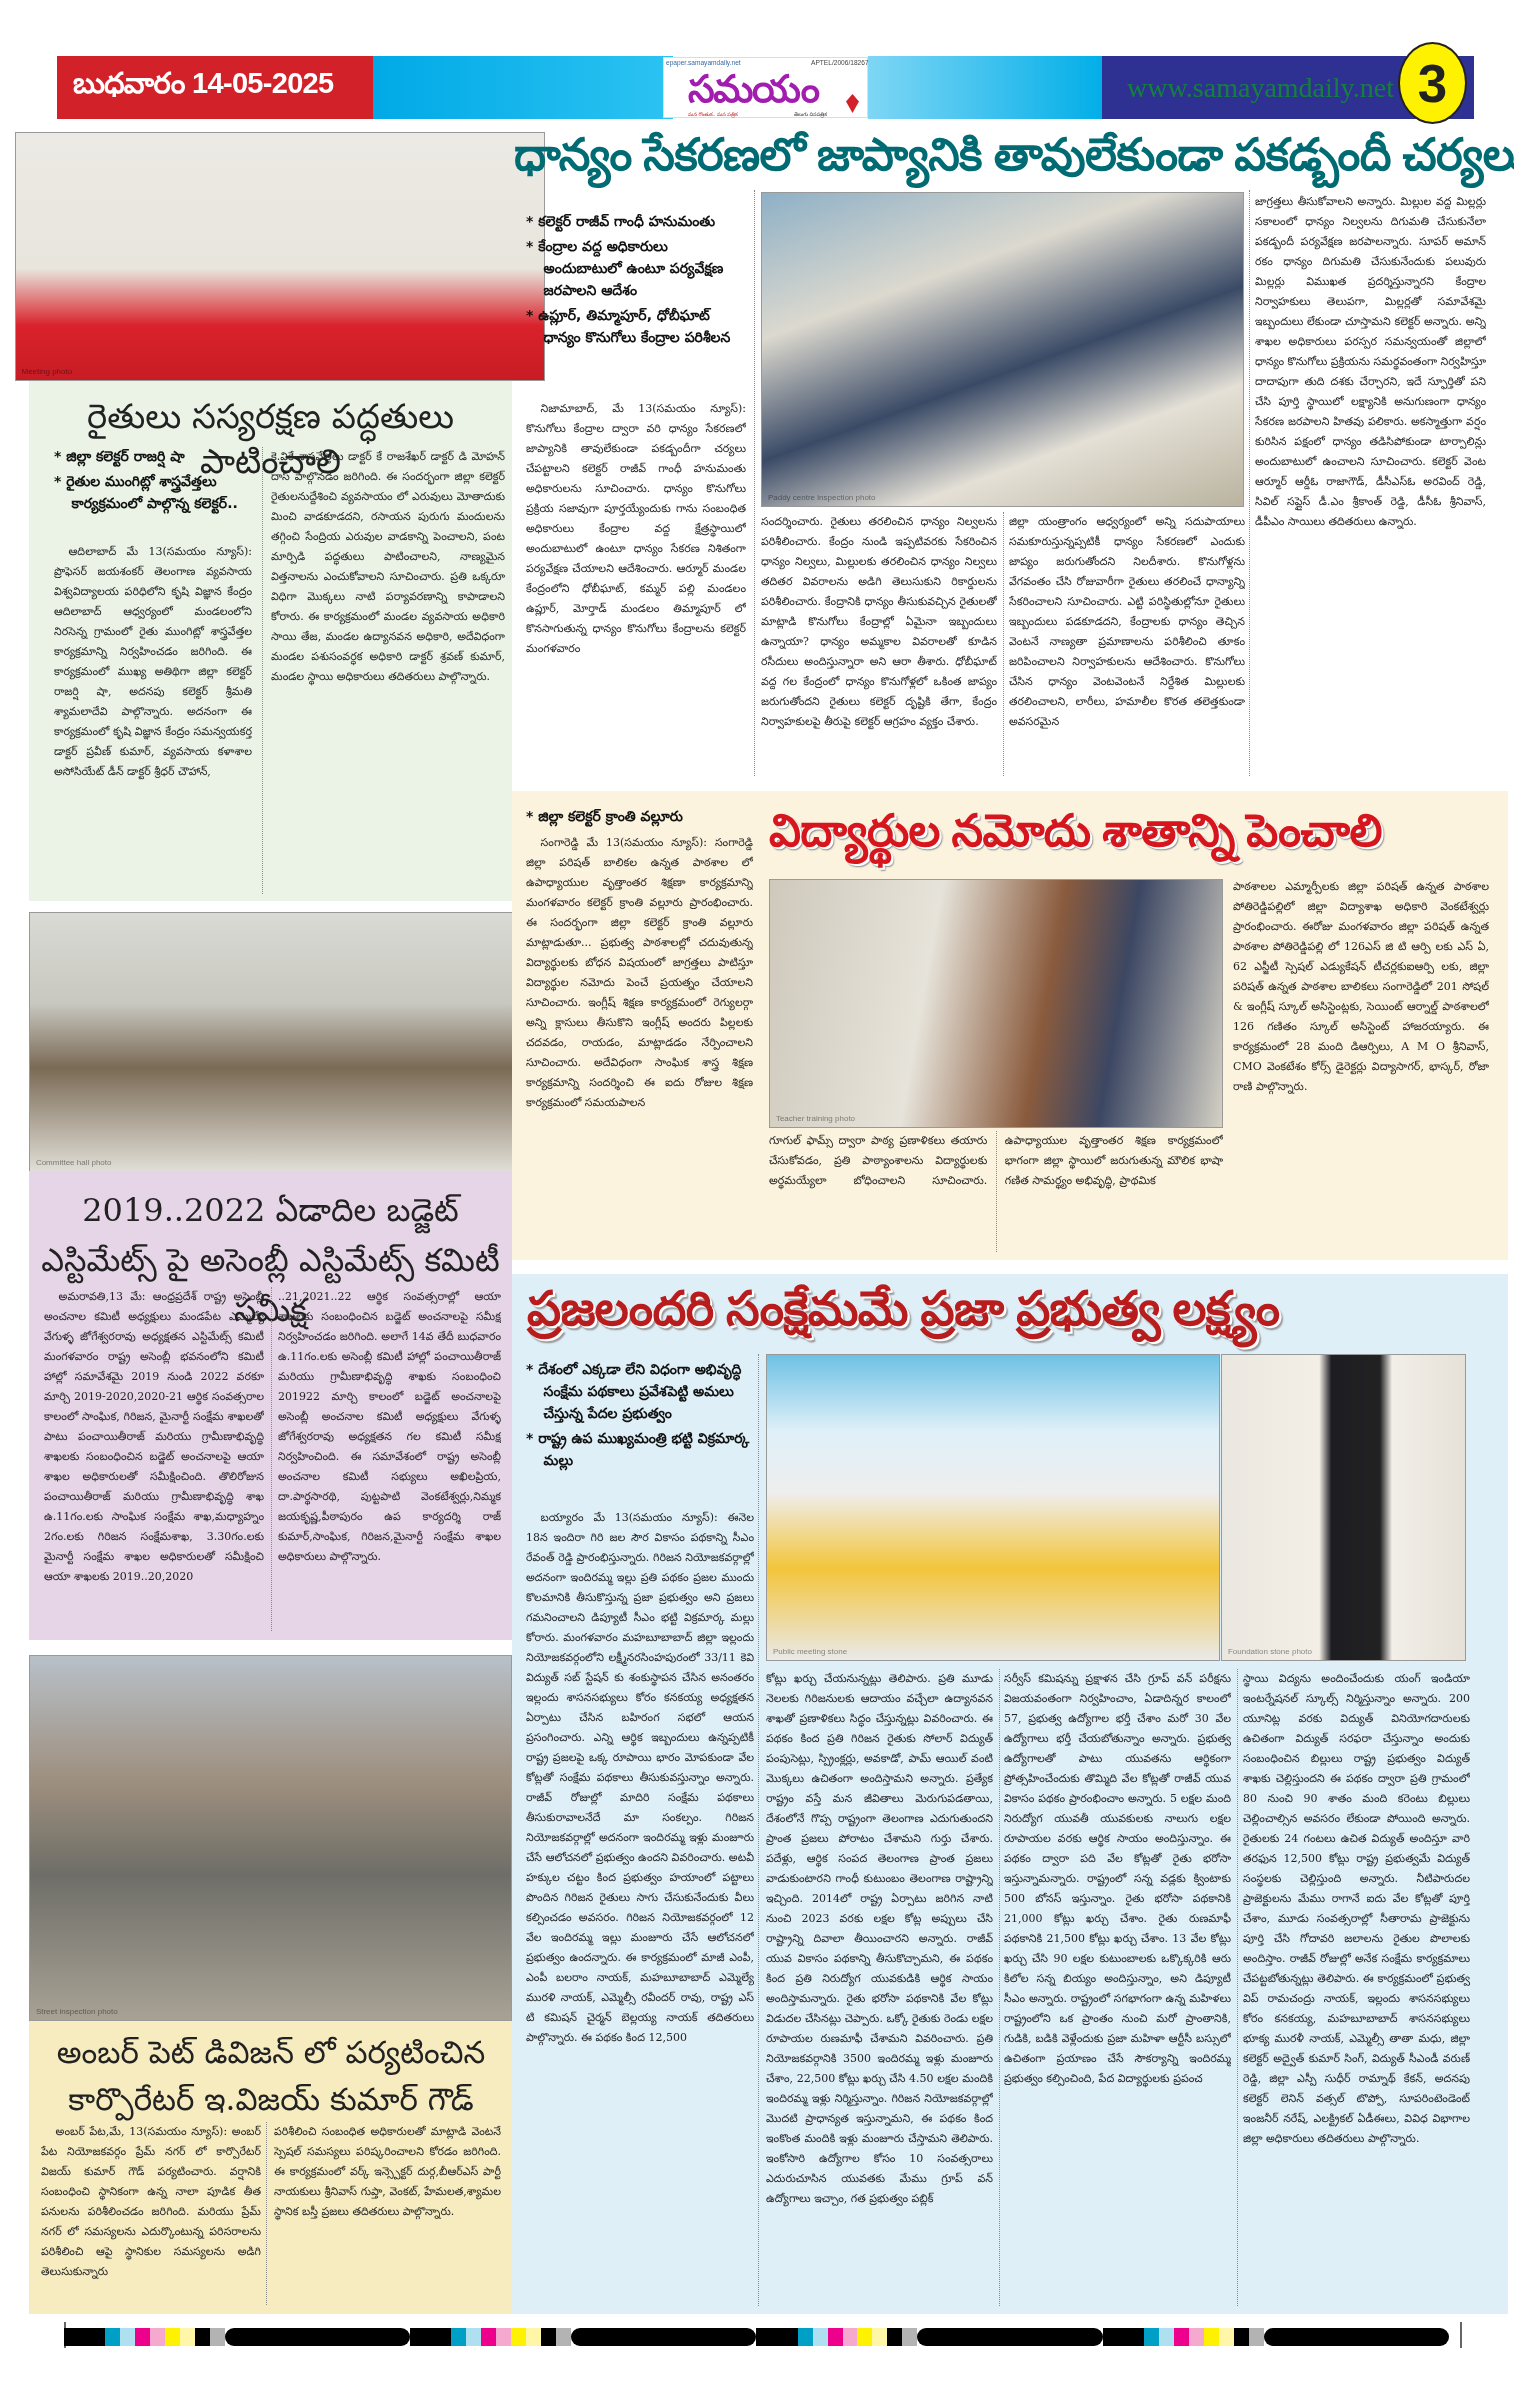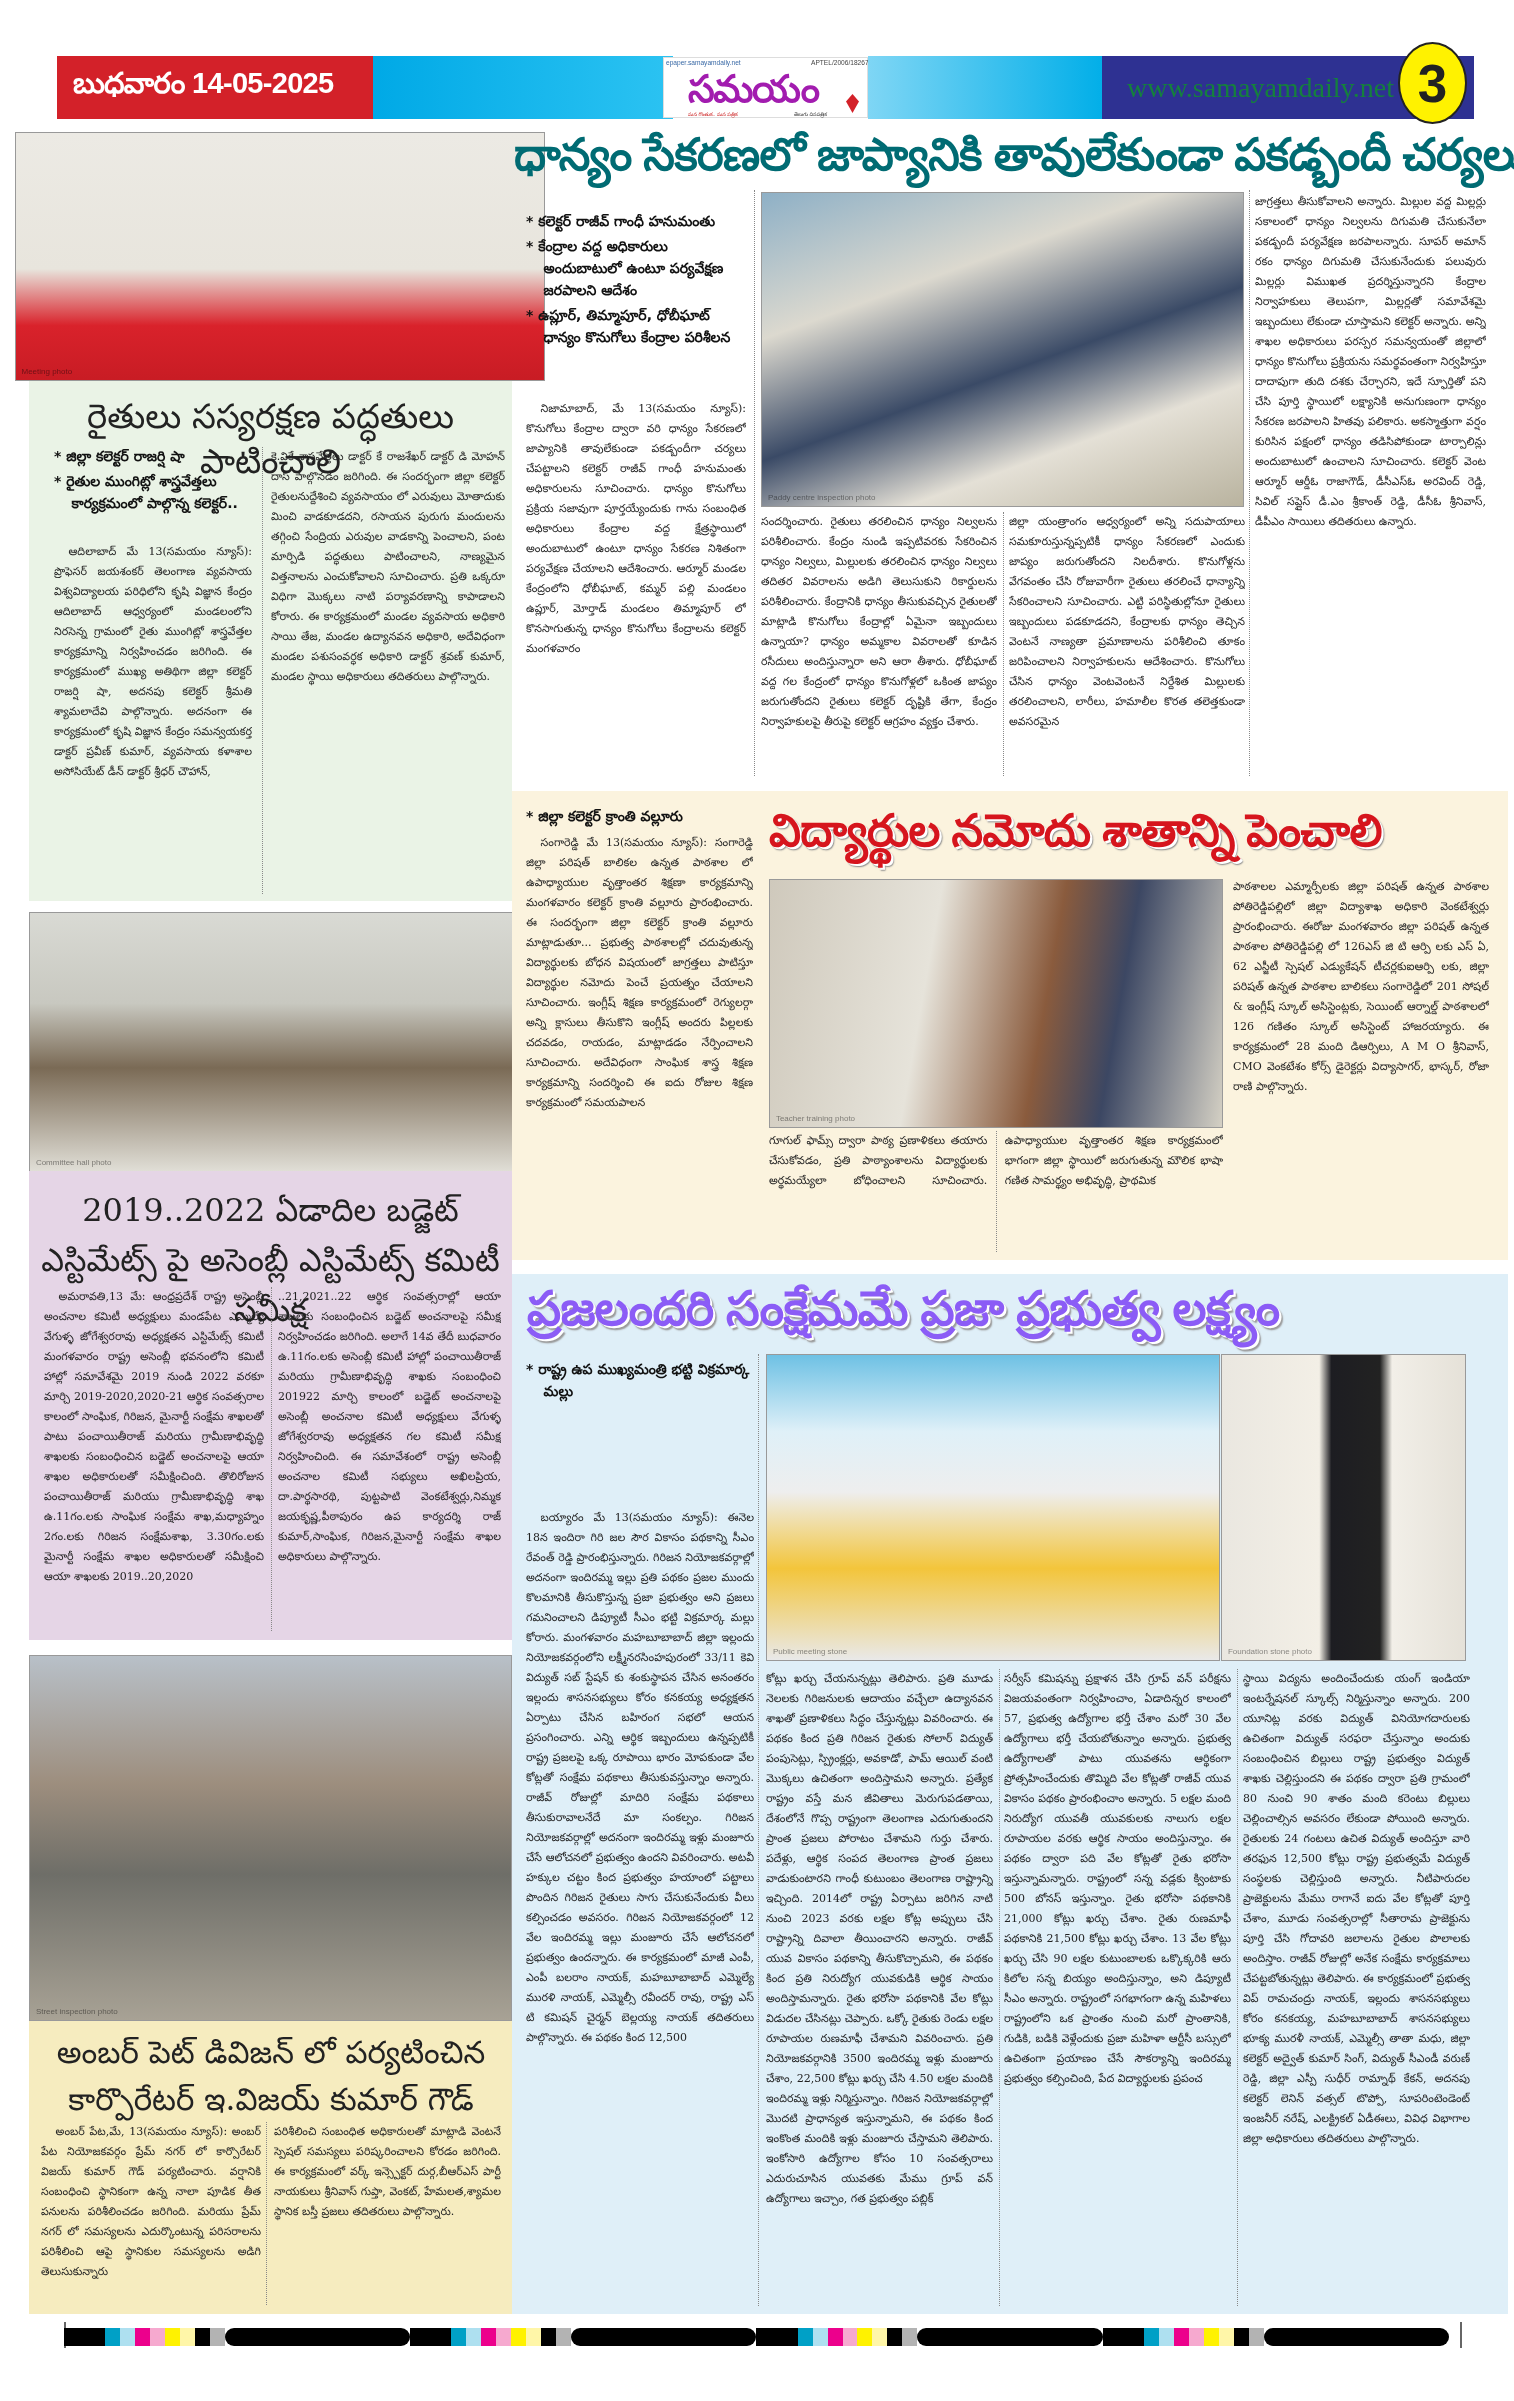--- a/index.html
+++ b/index.html
@@ -22,21 +22,21 @@
 #pageno{left:1398px;top:42px;width:69px;height:82px;border-radius:50%;background:#fff200;border:2.2px solid #222;display:flex;align-items:center;justify-content:center;font:bold 53px "Liberation Sans",sans-serif;color:#222}
 
 .panel{position:absolute}
 .photo{position:absolute;border:0.7px solid #999;overflow:hidden}
 .col{position:absolute;font-size:11px;line-height:20px;text-align:justify;color:#222;overflow:hidden}
 .divider{position:absolute;border-left:1.5px dotted #888}
 .bul{position:absolute;font:bold 14px/22px "DejaVu Sans",sans-serif;color:#111}
 .bul div{padding-left:17.6px;text-indent:-17.6px;margin-bottom:2.9px}
 .h-teal{position:absolute;font:bold 42px "Liberation Sans",sans-serif;color:#006b73;letter-spacing:-0.7px;white-space:nowrap}
 .h-red{position:absolute;font:bold 45px "Liberation Sans",sans-serif;color:#d6151d;text-shadow:2.2px 2.2px 0 #fff,2.9px 2.9px 1.5px #888;white-space:nowrap;letter-spacing:-0.7px}
-.h-black{position:absolute;font:bold 45px "Liberation Sans",sans-serif;color:#8b5cf6;text-shadow:2.2px 2.2px 0 #fff,3.7px 3.7px 1.5px #999;white-space:nowrap;letter-spacing:-0.7px}
+.h-black{position:absolute;font:bold 45px "Liberation Sans",sans-serif;color:#b91c1c;text-shadow:2.2px 2.2px 0 #fff,3.7px 3.7px 1.5px #999;white-space:nowrap;letter-spacing:-0.7px}
 .h-thin{position:absolute;font:32px "DejaVu Serif",serif;color:#222;text-align:center;line-height:45px}
 
 .ph-meeting{background:linear-gradient(180deg,#eceae4 0%,#e8e5dd 55%,#d9222b 78%,#c81c24 100%)}
 .ph-field{background:linear-gradient(160deg,#8eb0c6 0%,#dcd9cf 30%,#3a4a66 55%,#e4e0d6 75%,#b9b39f 100%)}
 .ph-room{background:linear-gradient(180deg,#d9dad4 0%,#c8c8c0 35%,#7a6a55 60%,#e0ded6 100%)}
 .ph-class{background:linear-gradient(100deg,#cfc9bc 0%,#e6e3da 35%,#8a5b3d 60%,#3c4763 75%,#d4d0c4 100%)}
 .ph-road{background:linear-gradient(180deg,#b8c0c8 0%,#9d8e7e 35%,#6e6e68 60%,#a8a295 100%)}
 .ph-stage{background:linear-gradient(180deg,#6ec1e4 0%,#dff0f8 25%,#eeeeee 45%,#f3c53b 70%,#e9e9e9 100%)}
 .ph-plaque{background:linear-gradient(90deg,#eae7e0 0%,#f3efe6 40%,#1d1d22 45%,#222 65%,#f2efe8 70%,#e5e1d8 100%)}
 .ph-label{position:absolute;left:5.9px;bottom:4.4px;font:8px "Liberation Sans",sans-serif;color:rgba(0,0,0,.45)}
@@ -110,20 +110,21 @@
 <div class="h-red" style="left:769px;top:805px">విద్యార్థుల నమోదు శాతాన్ని పెంచాలి</div>
 <div class="photo ph-class" style="left:769px;top:879px;width:454px;height:249px">
     <span class="ph-label">Teacher training photo</span>
   </div>
 <div class="col" style="left:769px;top:1131px;width:454px;height:121px;column-count:2;column-gap:17.6px;column-rule:1.5px dotted #888">గూగుల్ ఫామ్స్ ద్వారా పాఠ్య ప్రణాళికలు తయారు చేసుకోవడం, ప్రతి పాఠ్యాంశాలను విద్యార్థులకు అర్థమయ్యేలా బోధించాలని సూచించారు. ఉపాధ్యాయుల వృత్తాంతర శిక్షణ కార్యక్రమంలో భాగంగా జిల్లా స్థాయిలో జరుగుతున్న మౌలిక భాషా గణిత సామర్థ్యం అభివృద్ధి, ప్రాథమిక</div>
 <div class="col" style="left:1233px;top:877px;width:256px;height:375px">పాఠశాలల ఎమ్మార్పీలకు జిల్లా పరిషత్ ఉన్నత పాఠశాల పోతిరెడ్డిపల్లిలో జిల్లా విద్యాశాఖ అధికారి వెంకటేశ్వర్లు ప్రారంభించారు. ఈరోజు మంగళవారం జిల్లా పరిషత్ ఉన్నత పాఠశాల పోతిరెడ్డిపల్లి లో 126ఎస్ జి టి ఆర్పి లకు ఎస్ ఏ, 62 ఎస్జీటీ స్పెషల్ ఎడ్యుకేషన్ టీచర్లకుఐఆర్పి లకు, జిల్లా పరిషత్ ఉన్నత పాఠశాల బాలికలు సంగారెడ్డిలో 201 సోషల్ &amp; ఇంగ్లీష్ స్కూల్ అసిస్టెంట్లకు, సెయింట్ ఆర్నాల్డ్ పాఠశాలలో 126 గణితం స్కూల్ అసిస్టెంట్ హాజరయ్యారు. ఈ కార్యక్రమంలో 28 మంది డిఆర్పిలు, A M O శ్రీనివాస్, CMO వెంకటేశం కోర్స్ డైరెక్టర్లు విద్యాసాగర్, భాస్కర్, రోజా రాణి పాల్గొన్నారు.</div>
 
 <div class="panel" style="left:512px;top:1274px;width:996px;height:1040px;background:#dfeff8"></div>
 <div class="h-black" style="left:527px;top:1281px;font-size:48px">ప్రజలందరి సంక్షేమమే ప్రజా ప్రభుత్వ లక్ష్యం</div>
 <div class="bul" style="left:526px;top:1358px;width:227px">
+  <div>* దేశంలో ఎక్కడా లేని విధంగా అభివృద్ధి సంక్షేమ పథకాలు ప్రవేశపెట్టి అమలు చేస్తున్న పేదల ప్రభుత్వం</div>
   <div>* రాష్ట్ర ఉప ముఖ్యమంత్రి భట్టి విక్రమార్క మల్లు</div>
 </div>
 <div class="col" style="left:526px;top:1508px;width:228px;height:798px;text-indent:14.6px">బయ్యారం మే 13(సమయం న్యూస్): ఈనెల 18న ఇందిరా గిరి జల సౌర వికాసం పథకాన్ని సీఎం రేవంత్ రెడ్డి ప్రారంభిస్తున్నారు. గిరిజన నియోజకవర్గాల్లో అదనంగా ఇందిరమ్మ ఇల్లు ప్రతి పథకం ప్రజల ముందు కొలమానికి తీసుకొస్తున్న ప్రజా ప్రభుత్వం అని ప్రజలు గమనించాలని డిప్యూటీ సీఎం భట్టి విక్రమార్క మల్లు కోరారు. మంగళవారం మహబూబాబాద్ జిల్లా ఇల్లందు నియోజకవర్గంలోని లక్ష్మీనరసింహపురంలో 33/11 కెవి విద్యుత్ సబ్ స్టేషన్ కు శంకుస్థాపన చేసిన అనంతరం ఇల్లందు శాసనసభ్యులు కోరం కనకయ్య అధ్యక్షతన ఏర్పాటు చేసిన బహిరంగ సభలో ఆయన ప్రసంగించారు. ఎన్ని ఆర్థిక ఇబ్బందులు ఉన్నప్పటికీ రాష్ట్ర ప్రజలపై ఒక్క రూపాయి భారం మోపకుండా వేల కోట్లతో సంక్షేమ పథకాలు తీసుకువస్తున్నాం అన్నారు. రాజీవ్ రోజుల్లో మాదిరి సంక్షేమ పథకాలు తీసుకురావాలనేదే మా సంకల్పం. గిరిజన నియోజకవర్గాల్లో అదనంగా ఇందిరమ్మ ఇళ్లు మంజూరు చేసే ఆలోచనలో ప్రభుత్వం ఉందని వివరించారు. అటవీ హక్కుల చట్టం కింద ప్రభుత్వం హయాంలో పట్టాలు పొందిన గిరిజన రైతులు సాగు చేసుకునేందుకు వీలు కల్పించడం అవసరం. గిరిజన నియోజకవర్గంలో 12 వేల ఇందిరమ్మ ఇల్లు మంజూరు చేసే ఆలోచనలో ప్రభుత్వం ఉందన్నారు. ఈ కార్యక్రమంలో మాజీ ఎంపీ, ఎంపీ బలరాం నాయక్, మహబూబాబాద్ ఎమ్మెల్యే మురళి నాయక్, ఎమ్మెల్సీ రవీందర్ రావు, రాష్ట్ర ఎస్ టి కమిషన్ చైర్మన్ బెల్లయ్య నాయక్ తదితరులు పాల్గొన్నారు. ఈ పథకం కింద 12,500</div>
 <div class="divider" style="left:758px;top:1354px;height:952px"></div>
 <div class="photo ph-stage" style="left:766px;top:1354px;width:454px;height:307px">
     <span class="ph-label">Public meeting stone</span>
   </div>
 <div class="photo ph-plaque" style="left:1221px;top:1354px;width:245px;height:307px">
     <span class="ph-label">Foundation stone photo</span>
   </div>

